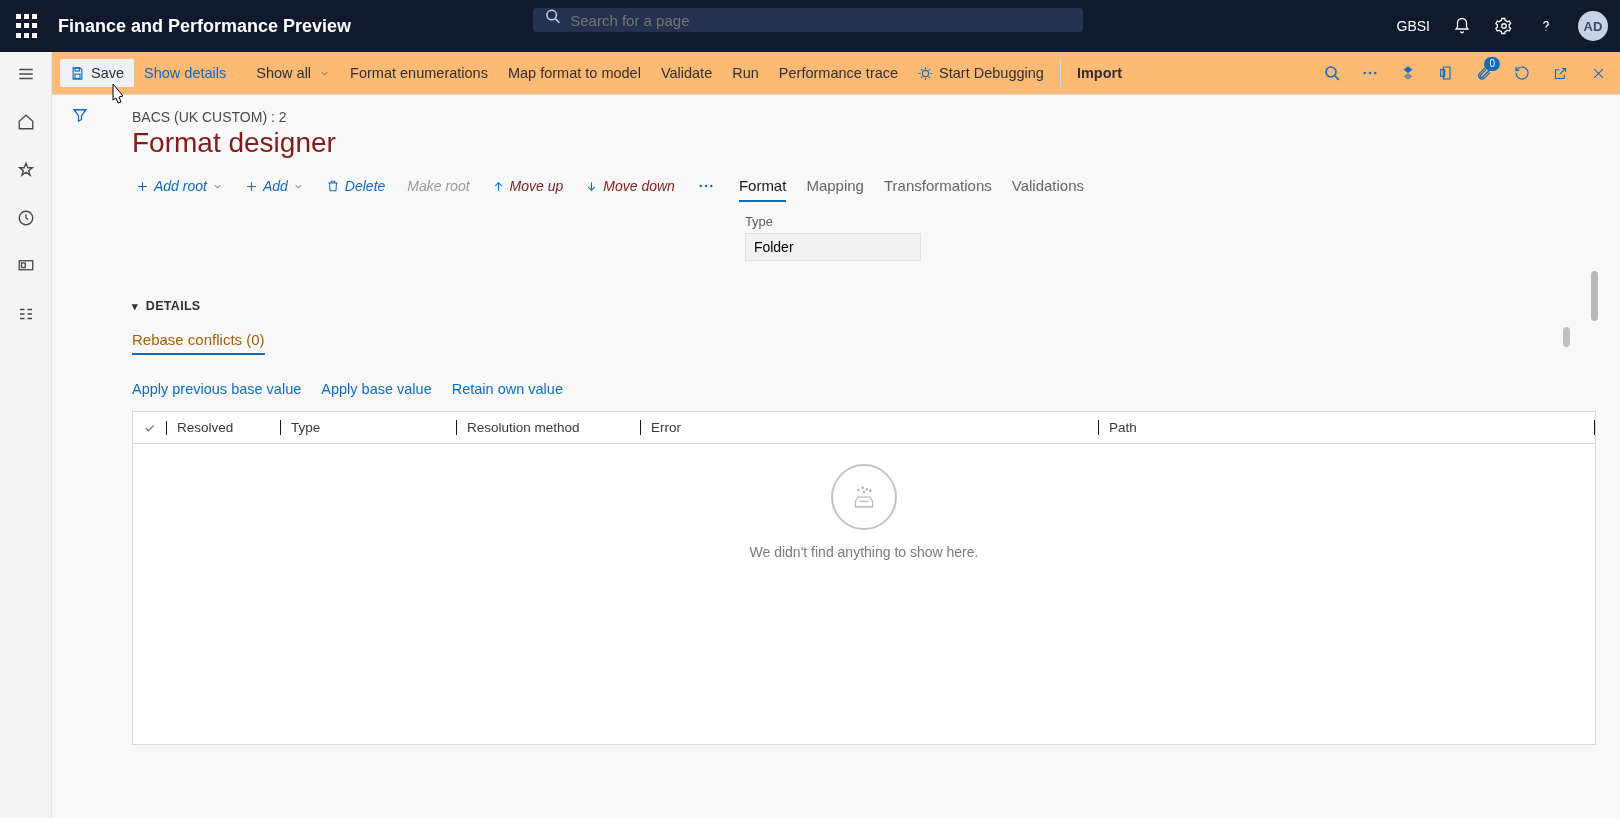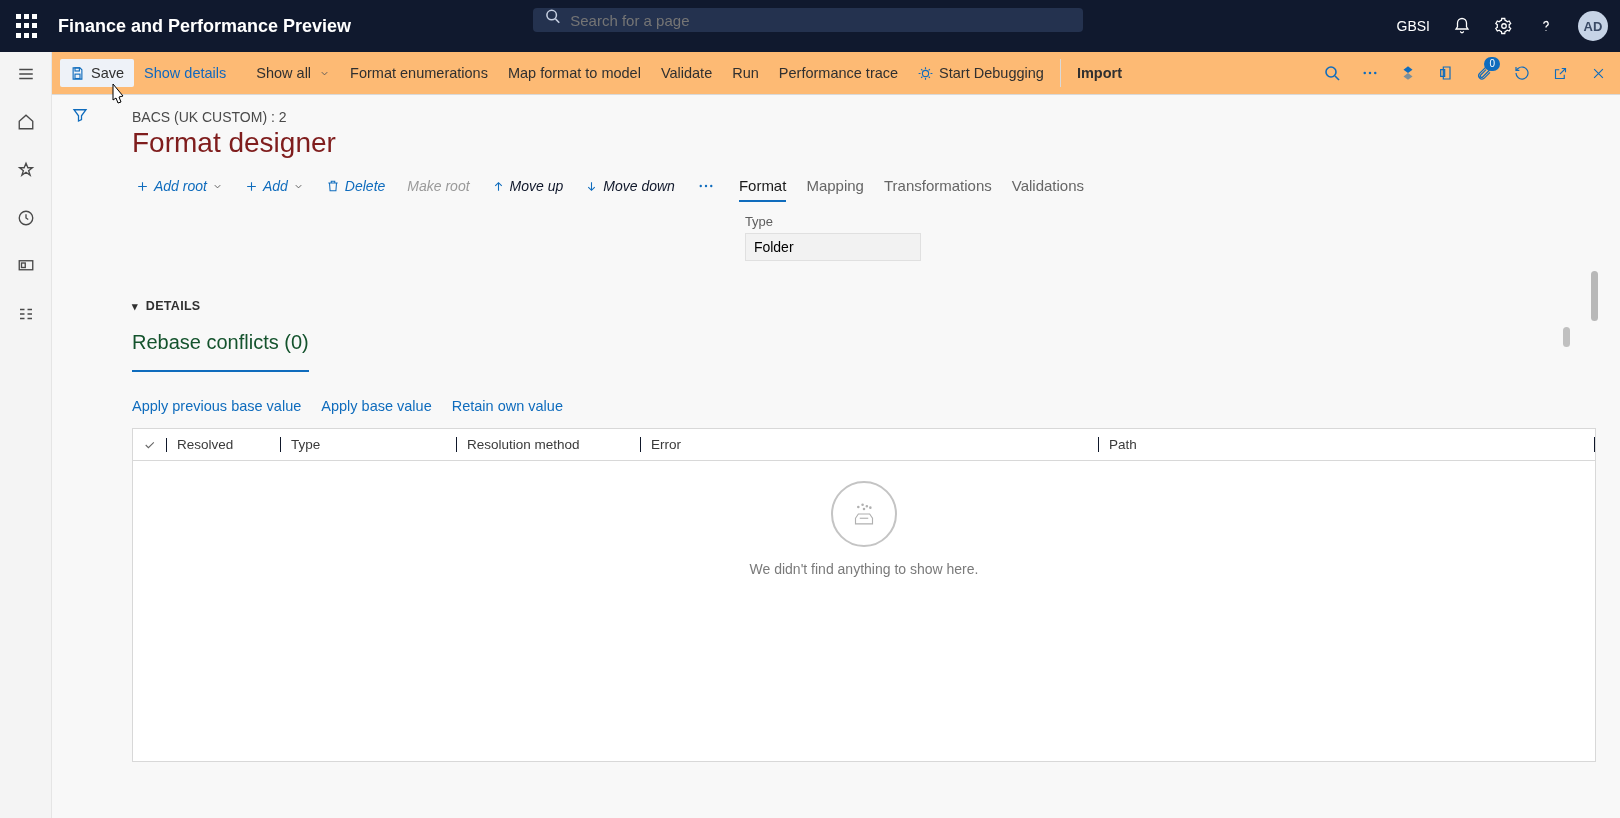--- a/index.html
+++ b/index.html
@@ -40,41 +40,41 @@
   .filtercol .fbtn { width:22px;height:22px; display:flex; align-items:center; justify-content:center; cursor:pointer; color:#0f6cbd; }
 
   
   .main { position:absolute; left:108px; top:95px; right:0; bottom:0; background:#f8f8f8; padding:14px 24px 0 24px; overflow:hidden; }
   .breadcrumb { font-size:14px; color:#4a4a4a; margin-bottom:2px; }
   .pagetitle { font-size:28px; font-weight:400; color:#7f1d1d; margin-bottom:14px; }
 
   .toolbar2 { display:flex; align-items:center; gap:14px; margin-bottom:6px; }
   .tb2-item { display:flex; align-items:center; gap:5px; font-size:14px; padding:4px 4px; cursor:pointer;font-style:italic; }
   .tb2-item.blue { color:#0f6cbd; }
-  .tb2-item.gray { color:#0f172a; }
+  .tb2-item.gray { color:#7f1d1d; }
   .tb2-item.disabled { color:#9a9a9a; cursor:default; }
 
   
   .row1 { display:flex; gap:20px; align-items:flex-start; }
   .treebox { width:660px; }
   .treerow { background:#dbe7f5; border:1px solid #c6d8ef; display:flex; align-items:center; height:36px; padding-left:12px; font-size:14.5px; color:#2b2b2b; }
   .treerow .caret { margin-right:12px; color:#5a6b82; }
 
   .rightpanel { flex:1; }
   .tabs { display:flex; gap:20px; font-size:15px; color:#666; margin-bottom:12px; }
   .tab { padding:4px 0 6px 0; cursor:pointer; }
   .tab.active { color:#1a1a1a; border-bottom:2px solid #0f6cbd; }
   .rp-label { font-size:13px; color:#5e5e5e; margin-left:6px; }
   .rp-input { width:176px; background:#f2f2f2; border:1px solid #e0e0e0; height:28px; font-size:14px; padding:0 8px; margin-top:4px; margin-left:6px; }
 
   
   .details-hdr { display:flex; align-items:center; gap:8px; margin-top:38px; font-size:12.5px; font-weight:700; color:#303030; letter-spacing:0.3px; }
   .details-hdr .dcaret { font-size:11px; }
   .subtabs { margin-top:18px; }
-  .subtab { font-size:20px; color:#14532d; border-bottom:2px solid #0f6cbd; padding-bottom:16px; display:inline-block; }
+  .subtab { font-size:15px; color:#a16207; border-bottom:2px solid #0f6cbd; padding-bottom:5px; display:inline-block; }
   .applybar { display:flex; gap:20px; margin-top:26px; font-size:14.5px; }
   .applybar .abtn { color:#0f6cbd; cursor:pointer; }
 
   
   .tablewrap { margin-top:14px; border:1px solid #d8d8d8; background:#fff; }
   .trow { display:flex; height:32px; align-items:center; font-size:13.5px; color:#3a3a3a; }
   .trow.header { border-bottom:1px solid #d8d8d8; background:#fff; }
   .trow.header .tcell { border-right:1px solid #0f172a; }
   .tcell { padding:0 10px; overflow:hidden; white-space:nowrap; }
   .c0 { width:34px; display:flex; justify-content:center; }

